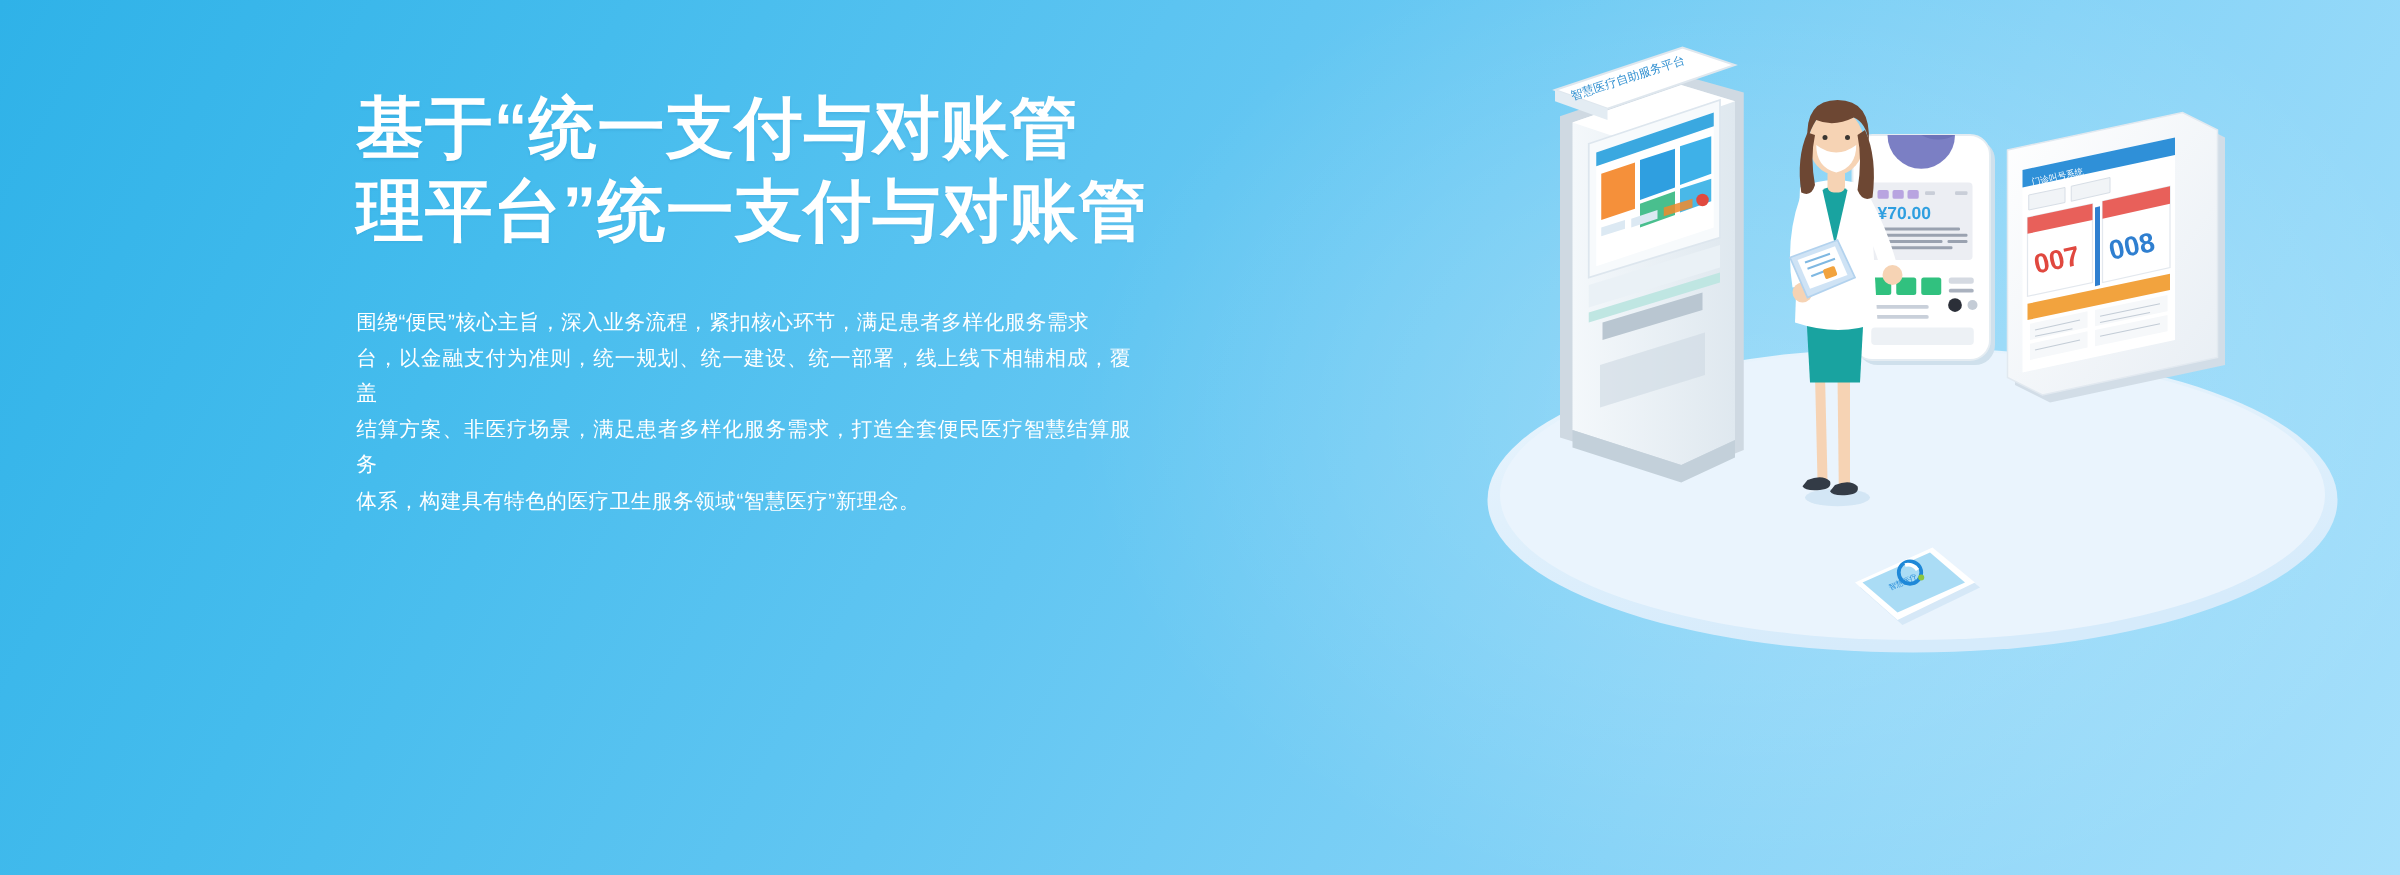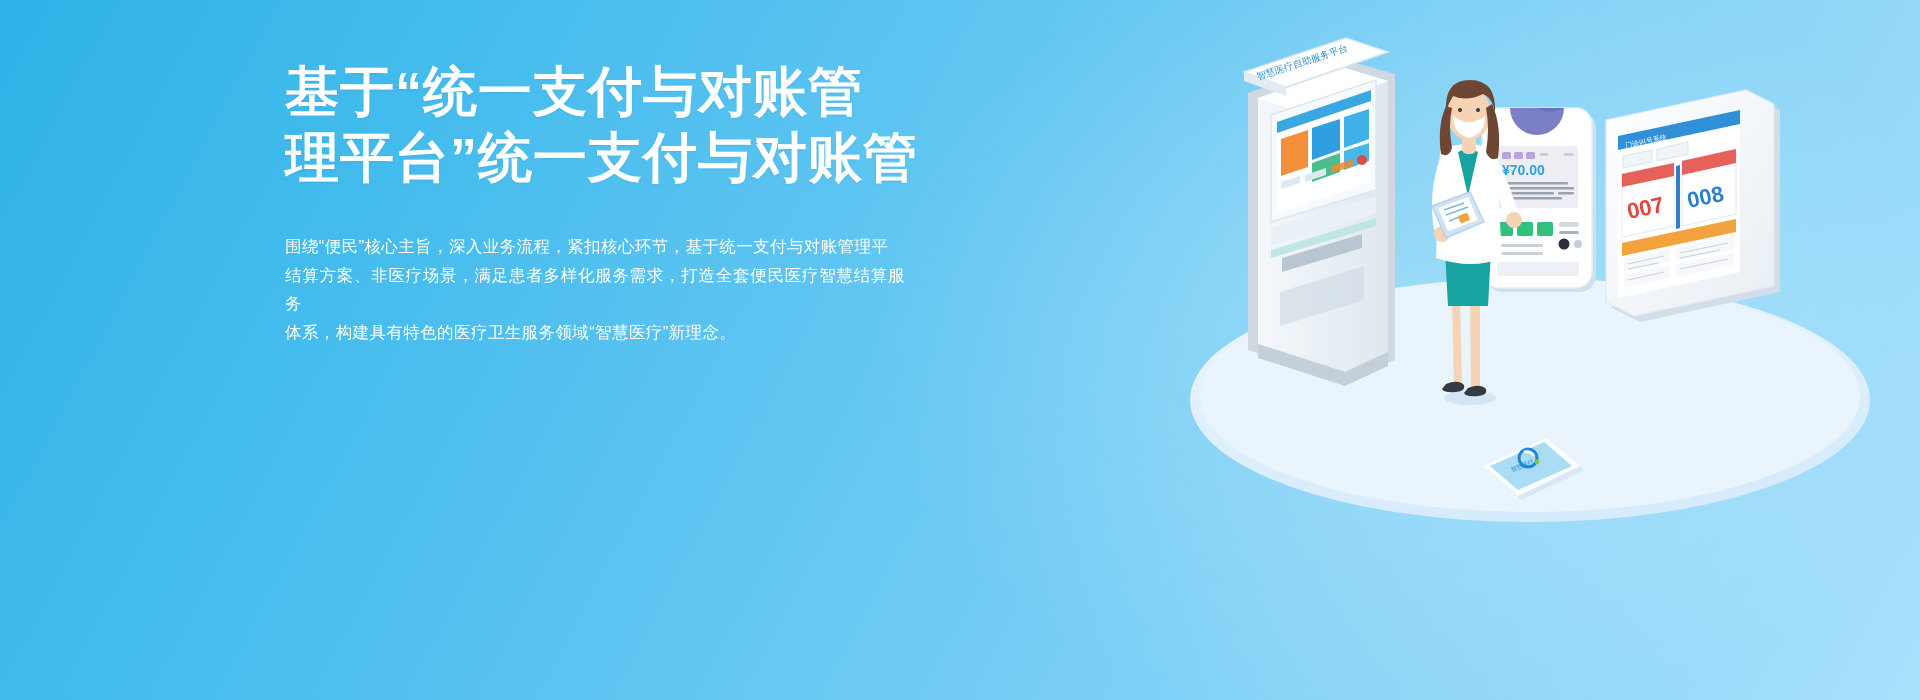--- a/index.html
+++ b/index.html
@@ -22,21 +22,21 @@
     content: "";
     position: absolute;
     inset: 0;
     background: radial-gradient(ellipse 780px 560px at 74% 48%, rgba(255,255,255,0.22) 0%, rgba(255,255,255,0.10) 42%, rgba(255,255,255,0) 72%);
     pointer-events: none;
   }
 
   .text-block {
     position: absolute;
     left: 285px;
-    top: 58px;
+    top: 70px;
     width: 640px;
     z-index: 4;
   }
   .headline {
     color: #ffffff;
     font-size: 54px;
     line-height: 66px;
     font-weight: bold;
     letter-spacing: 1px;
     margin: 0;
@@ -70,21 +70,22 @@
 <body>
 
 <div class="banner">
 
   <div class="text-block">
     <h1 class="headline">
       <span class="line">基于“统一支付与对账管</span>
       <span class="line">理平台”统一支付与对账管</span>
     </h1>
     <p class="subtext">
-      <span class="line">围绕“便民”核心主旨，深入业务流程，紧扣核心环节，基于统一支付与对账管理平</span>
+      <span class="line">围绕“便民”核心主旨，深入业务流程，紧扣核心环节，满足患者多样化服务需求</span>
+      <span class="line">台，以金融支付为准则，统一规划、统一建设、统一部署，线上线下相辅相成，覆盖</span>
       <span class="line">结算方案、非医疗场景，满足患者多样化服务需求，打造全套便民医疗智慧结算服务</span>
       <span class="line">体系，构建具有特色的医疗卫生服务领域“智慧医疗”新理念。</span>
     </p>
   </div>
 
   <div class="illustration">
     <svg width="780" height="700" viewBox="0 0 780 700" xmlns="http://www.w3.org/2000/svg">
       <defs>
         <linearGradient id="floorGrad" x1="0" y1="0" x2="0.4" y2="1">
           <stop offset="0%" stop-color="#eaf5fd"></stop>

